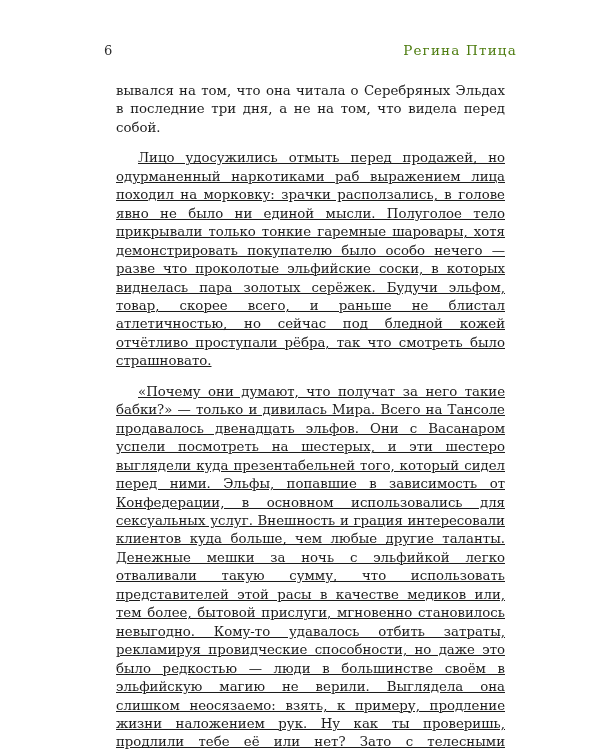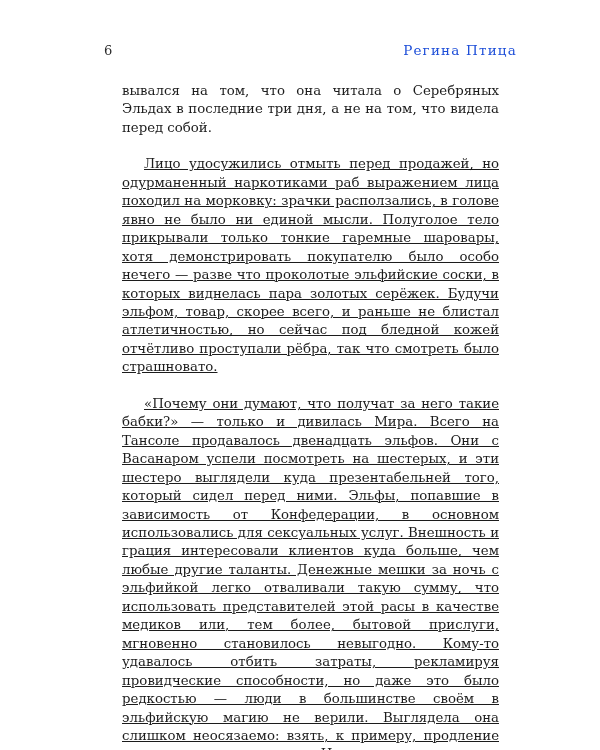--- a/index.html
+++ b/index.html
@@ -24,33 +24,33 @@
     align-items: baseline;
     margin-bottom: 24px;
   }
   .page-number {
     font-size: 13px;
     color: #2a2a2a;
   }
   .running-title {
     font-size: 13.5px;
     letter-spacing: 1.2px;
-    color: #1d4ed8;
+    color: #4d7c0f;
     font-style: normal;
   }
   .text-block {
     font-size: 13.3px;
     line-height: 18.45px;
     text-align: justify;
     hyphens: auto;
     -webkit-hyphens: auto;
     word-spacing: -0.2px;
   }
   .text-block p {
-    margin: 18px;
+    margin: 12px;
   }
   .text-block p.indent {
     text-indent: 22px;
     text-decoration: underline;
   }
 </style>
 </head>
 <body>
 
 <div class="page">

